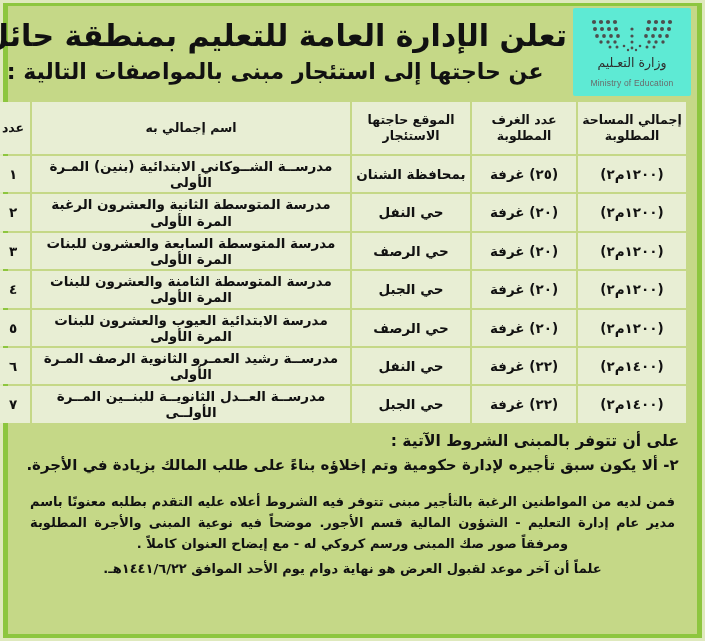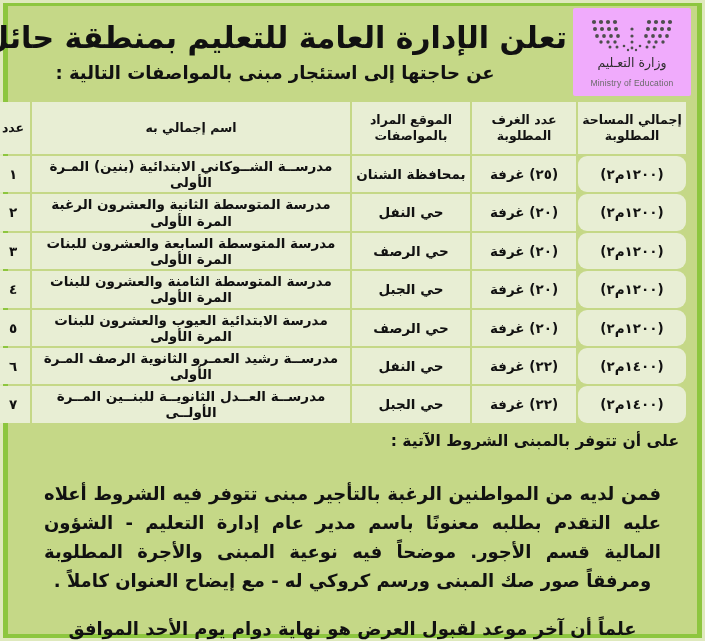--- a/index.html
+++ b/index.html
@@ -40,21 +40,21 @@
 
   
   .header {
     display: flex;
     flex-direction: row;
     align-items: stretch;
     height: 92px;
     flex: 0 0 auto;
   }
   .logo-box {
-    background: #f0abfc;
+    background: #5eead4;
     width: 118px;
     height: 88px;
     margin-top: 2px;
     border-radius: 2px;
     display: flex;
     flex-direction: column;
     align-items: center;
     justify-content: center;
     flex: 0 0 auto;
   }
@@ -90,21 +90,21 @@
     font-weight: bold;
     font-size: 30px;
     color: #111111;
     line-height: 1.12;
     letter-spacing: -0.5px;
     white-space: nowrap;
   }
   .title-sub {
     font-family: "DejaVu Sans", sans-serif;
     font-weight: bold;
-    font-size: 18px;
+    font-size: 22px;
     color: #111111;
     line-height: 1.2;
     margin-top: 7px;
     white-space: nowrap;
   }
 
   
   .table-wrap {
     flex: 0 0 auto;
     padding: 2px 3px 0 3px;
@@ -137,21 +137,21 @@
     height: 30px;
     line-height: 1.2;
   }
   .col-num   { width: 34px; }
   .col-name  { width: 318px; }
   .col-loc   { width: 118px; }
   .col-rooms { width: 104px; }
   .col-area  { width: 108px; }
   td.c-name  { font-size: 13.5px; letter-spacing: -0.2px; }
   td.c-num   { font-size: 13px; }
-  td.c-area  { font-size: 13px; border-radius: 9px; }
+  td.c-area  { font-size: 13px; }
 
   
   .conditions {
     flex: 0 0 auto;
     padding: 5px 12px 0 12px;
     direction: rtl;
   }
   .cond-intro {
     font-family: "DejaVu Sans", sans-serif;
     font-weight: bold;
@@ -170,24 +170,24 @@
     white-space: nowrap;
   }
 
   
   .closing {
     flex: 1 1 auto;
     padding: 8px 12px 4px 12px;
     direction: rtl;
   }
   .closing p {
-    margin: 18px;
-    font-family: "DejaVu Sans", sans-serif;
-    font-weight: bold;
-    font-size: 18px;
+    margin: 4px;
+    font-family: "DejaVu Sans", sans-serif;
+    font-weight: bold;
+    font-size: 13px;
     color: #111111;
     line-height: 1.62;
     text-align: justify;
     text-align-last: center;
   }
   .closing p.tail {
     text-align: center;
     margin-top: 1px;
   }
 </style>
@@ -265,21 +265,21 @@
             <col class="col-name">
             <col class="col-num">
         </colgroup>
         <thead>
           <tr>
             <th>
               <span>إجمالي المساحة</span><br>
               <span>المطلوبة</span>
             </th>
             <th>عدد الغرف المطلوبة</th>
-            <th>الموقع المراد بالمواصفات</th>
+            <th>الموقع حاجتها الاستئجار</th>
             <th>اسم إجمالي به</th>
             <th>عدد</th>
           </tr>
         </thead>
         <tbody>
           <tr>
             <td class="c-area">(١٢٠٠م٢)</td>
             <td class="c-num">(٢٥) غرفة</td>
             <td>بمحافظة الشنان</td>
             <td class="c-name">مدرســة الشــوكاني الابتدائية (بنين) المـرة الأولى</td>
@@ -326,20 +326,21 @@
             <td>حي الجبل</td>
             <td class="c-name">مدرســة العــدل الثانويــة للبنــين المــرة الأولــى</td>
             <td class="c-num">٧</td>
           </tr>
         </tbody>
       </table>
     </div>
 
     <div class="conditions">
       <div class="cond-intro">على أن تتوفر بالمبنى الشروط الآتية :</div>
+      <div class="cond-item">٢- ألا يكون سبق تأجيره لإدارة حكومية وتم إخلاؤه بناءً على طلب المالك بزيادة في الأجرة.</div>
     </div>
 
     <div class="closing">
       <p>فمن لديه من المواطنين الرغبة بالتأجير مبنى تتوفر فيه الشروط أعلاه عليه التقدم بطلبه معنونًا باسم مدير عام إدارة التعليم - الشؤون المالية قسم الأجور. موضحاً فيه نوعية المبنى والأجرة المطلوبة ومرفقاً صور صك المبنى ورسم كروكي له -  مع إيضاح العنوان كاملاً .</p>
       <p class="tail">علماً أن آخر موعد لقبول العرض هو نهاية دوام يوم الأحد الموافق ١٤٤١/٦/٢٢هـ.</p>
     </div>
 
   </div>
 </div>
 

